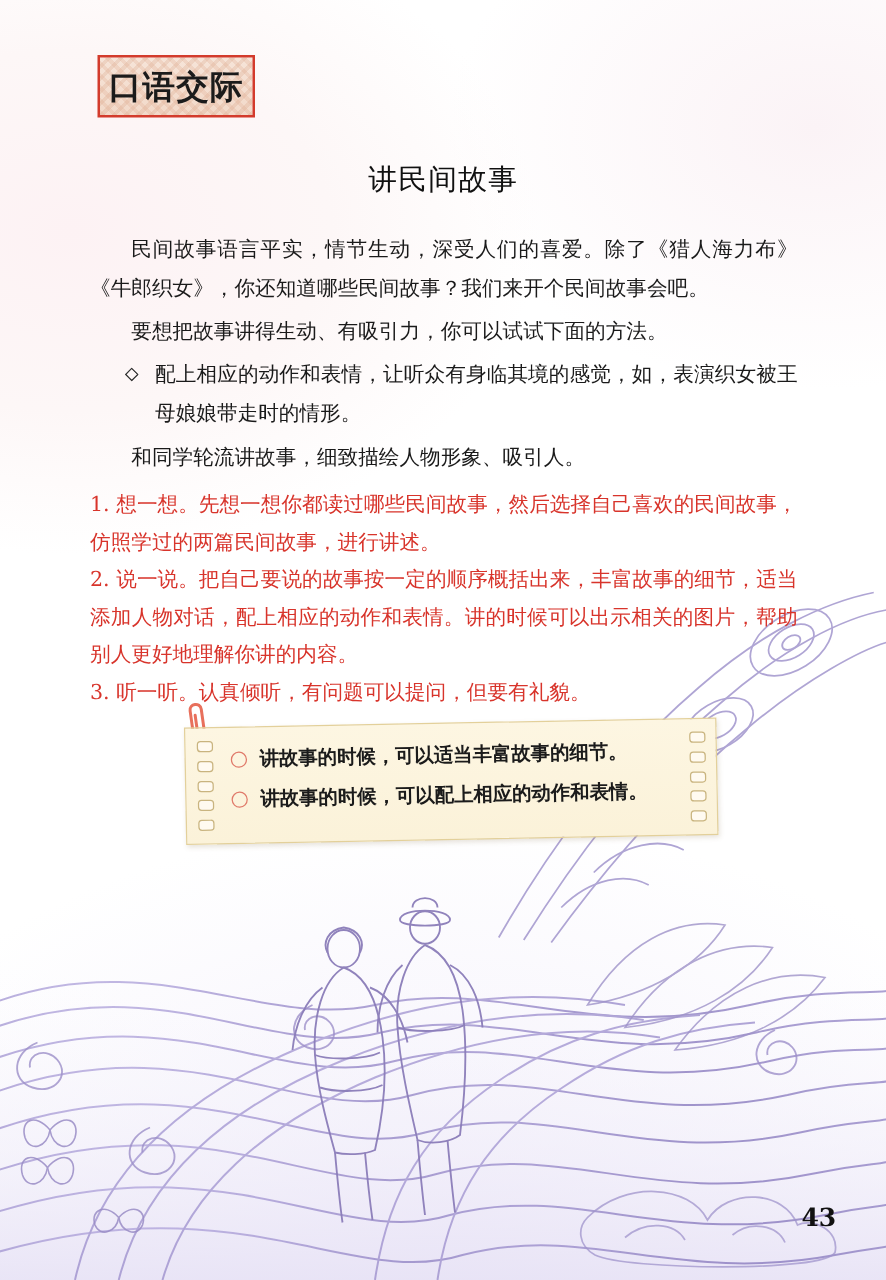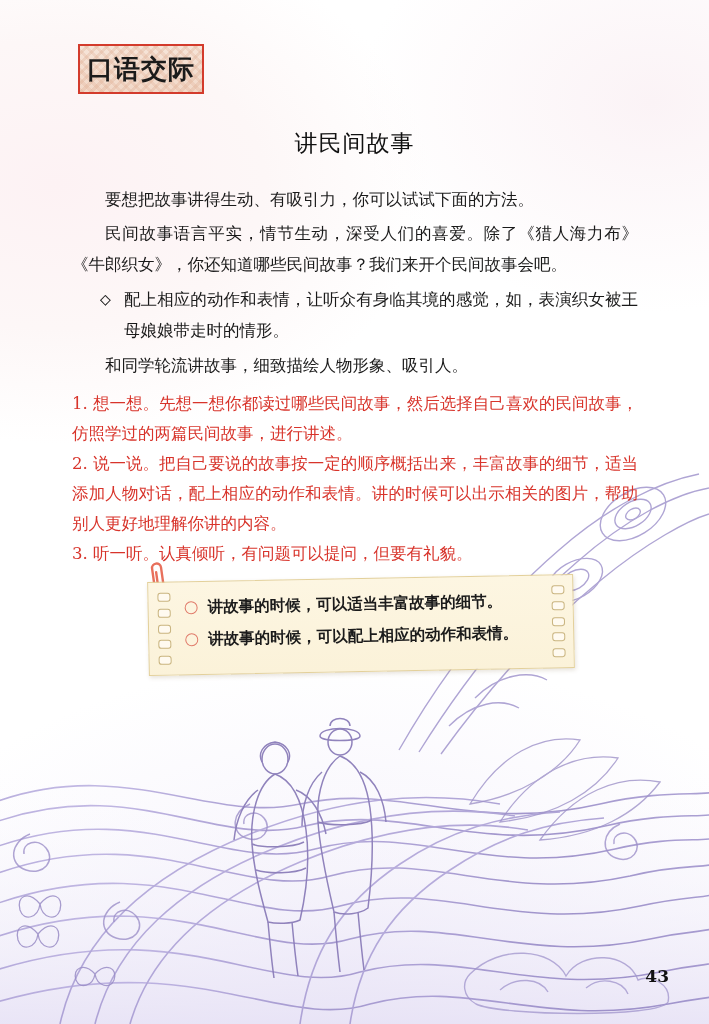--- a/index.html
+++ b/index.html
@@ -205,21 +205,21 @@
     height: 48px;
     transform: rotate(-8deg);
   }
 
   
   .page-number {
     position: absolute;
     right: 40px;
     bottom: 38px;
     font-family: "DejaVu Serif", "Liberation Serif", serif;
-    font-size: 17px;
+    font-size: 20px;
     font-weight: 700;
     color: #111;
   }
 </style>
 </head>
 <body>
 
 <div class="page">
 
   <svg class="art" viewBox="0 0 709 520" preserveAspectRatio="none" aria-hidden="true">
@@ -321,22 +321,22 @@
     </g>
   </svg>
 
   <div class="header-box">
     <span class="label">口语交际</span>
   </div>
 
   <div class="doc-title">讲民间故事</div>
 
   <div class="body-text">
+    <p class="para">民间故事语言平实，情节生动，深受人们的喜爱。除了《猎人海力布》《牛郎织女》，你还知道哪些民间故事？我们来开个民间故事会吧。</p>
     <p class="para">要想把故事讲得生动、有吸引力，你可以试试下面的方法。</p>
-    <p class="para">民间故事语言平实，情节生动，深受人们的喜爱。除了《猎人海力布》《牛郎织女》，你还知道哪些民间故事？我们来开个民间故事会吧。</p>
 
     <ul class="bullets">
       <li class="bullet-item">
         <span class="dia">◇</span>
       </li>
       <li class="bullet-item">
         <span class="dia">◇</span>
         <span>配上相应的动作和表情，让听众有身临其境的感觉，如，表演织女被王母娘娘带走时的情形。</span>
       </li>
     </ul>

